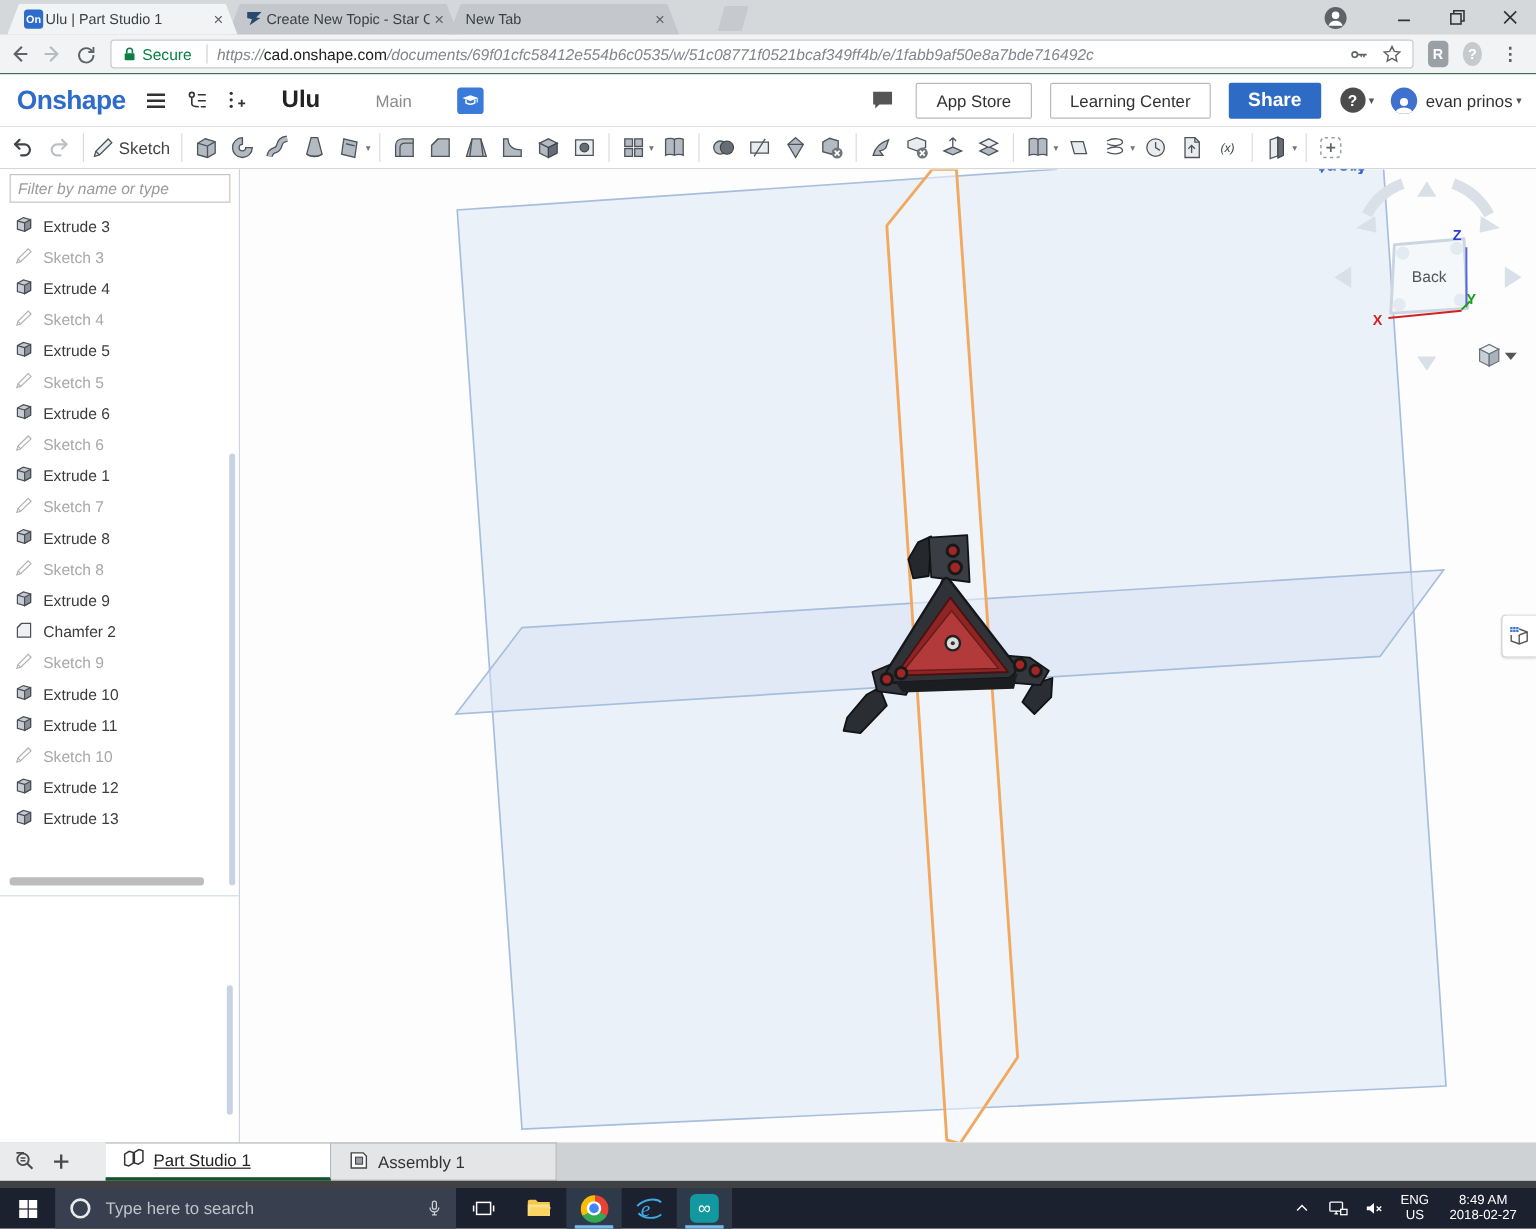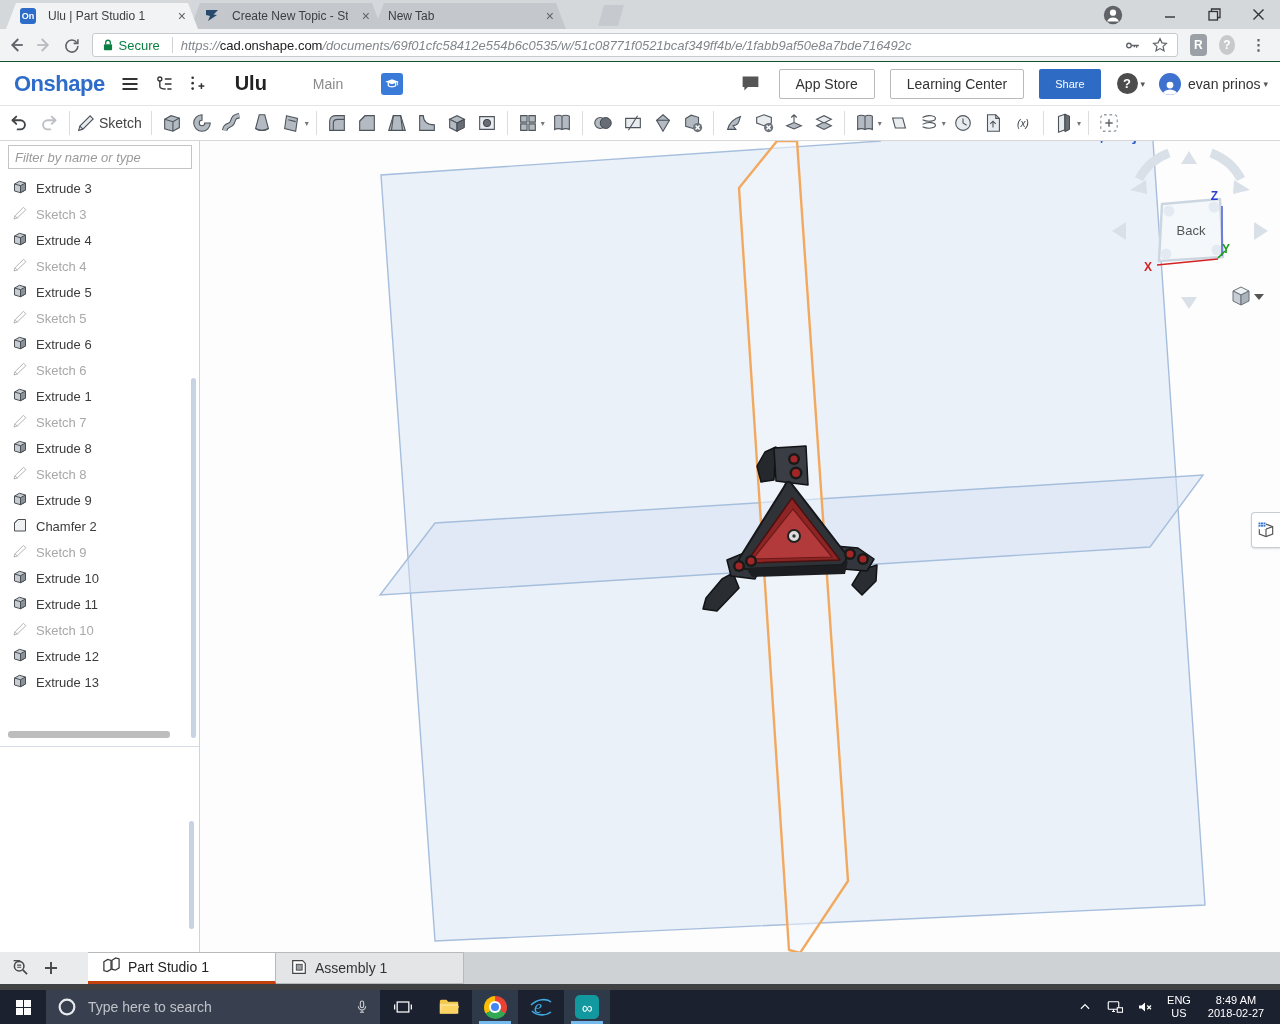--- a/index.html
+++ b/index.html
@@ -2,21 +2,21 @@
 <html><head>
 <meta charset="utf-8">
 <style>
   * { margin:0; padding:0; box-sizing:border-box; }
   html,body { width:1280px; height:1024px; overflow:hidden; font-family:"Liberation Sans", sans-serif; background:#fff; }
   #screen { position:relative; width:1280px; height:1024px; }
 
   
   #tabstrip { position:absolute; left:0; top:0; width:1280px; height:29px; background:#d5d8db; }
   #tabs { position:absolute; left:6px; top:3px; display:flex; }
-  .btab { position:relative; height:26px; width:192px; display:flex; align-items:center; gap:12px;
+  .btab { position:relative; height:26px; width:192px; display:flex; align-items:center; gap:2px;
           padding:0 10px 0 14px; font-size:12px; color:#3c4043; margin-right:-8px;
           clip-path:polygon(10px 0, calc(100% - 10px) 0, 100% 100%, 0 100%); background:#c4c8cc; }
   .btab.active { background:#f2f3f5; z-index:3; }
   .btab .ttl { flex:1; white-space:nowrap; overflow:hidden; }
   .btab .x { color:#5f6368; font-size:14px; line-height:1; padding:0 2px; }
   .fav-on { width:16px; height:16px; background:#2d6cc9; color:#fff; font-size:9px; font-weight:bold;
             border-radius:3px; display:flex; align-items:center; justify-content:center; flex:none;}
   .fav-svg { width:16px; height:16px; flex:none; }
   .ghost-tab { position:absolute; left:598px; top:5px; width:26px; height:21px; background:#c6c9cd;
                clip-path:polygon(6px 0,100% 0,calc(100% - 6px) 100%,0 100%); }
@@ -47,21 +47,21 @@
   .oslogo { font-size:22px; font-weight:bold; color:#2d6cc9; margin-left:14px; letter-spacing:-0.5px; }
   .hicon { display:flex; align-items:center; justify-content:center; width:26px; height:26px; }
   .docname { font-size:20px; font-weight:bold; color:#222; margin-left:26px; }
   .wsname { font-size:14px; color:#8a8a8a; margin-left:46px; }
   .edu { width:22px; height:22px; background:#3a7ad8; border-radius:3px; margin-left:38px;
          display:flex; align-items:center; justify-content:center; }
   .hdr-right { margin-left:auto; display:flex; align-items:center; margin-right:12px; }
   .btn-plain { height:30px; padding:0 16px; border:1px solid #b9b9b9; border-radius:2px; background:#fff;
                font-size:14px; color:#333; display:flex; align-items:center; margin-left:15px; }
   .btn-share { height:30px; padding:0 16px; border:none; border-radius:2px; background:#2e6bc4; color:#fff;
-               font-size:11px; display:flex; align-items:center; margin-left:15px; }
+               font-size:16px; display:flex; align-items:center; margin-left:15px;font-weight:bold; }
   .helpc { width:21px; height:21px; border-radius:50%; background:#4c4c4c; color:#fff; font-size:13px; font-weight:bold;
            display:flex; align-items:center; justify-content:center; margin-left:16px; }
   .caret { color:#555; font-size:9px; margin-left:3px; }
   .avatar { width:22px; height:22px; border-radius:50%; background:#3f71cf; margin-left:14px;
             display:flex; align-items:end; justify-content:center; overflow:hidden; }
   .uname { font-size:14px; color:#333; margin-left:7px; }
 
   
   #ostoolbar { position:absolute; left:0; top:106px; width:1280px; height:35px; background:#fff;
                border-bottom:1px solid #d7d7d7; display:flex; align-items:center; padding:0 4px; }
@@ -106,21 +106,21 @@
             border:1px solid #c8cdd2; border-right:none; border-radius:4px 0 0 4px;
             display:flex; align-items:center; justify-content:center; box-shadow:0 1px 2px rgba(0,0,0,.12); }
 
   
   #doctabs { position:absolute; left:0; top:952px; width:1280px; height:32px; background:#cfd2d5; }
   .dt-left { position:absolute; left:0; top:0; width:88px; height:32px; background:#e9ebed;
              display:flex; align-items:center; gap:10px; padding-left:10px; }
   #doctab-list { position:absolute; left:88px; top:0; display:flex; }
   .dtab { height:32px; display:flex; align-items:center; gap:7px; padding:0 14px; min-width:188px;
           font-size:14px; color:#333; border:1px solid #b7babc; border-left:none; background:#e3e5e7; }
-  .dtab.active { background:#fff; border-bottom:3px solid #c2410c; color:#222; }
+  .dtab.active { background:#fff; border-bottom:3px solid #14532d; color:#222;text-decoration:underline; }
   #bottomstrip { position:absolute; left:0; top:984px; width:1280px; height:6px; background:#3f4143; }
 
   
   #taskbar { position:absolute; left:0; top:990px; width:1280px; height:34px; background:#1c2130;
              display:flex; align-items:stretch; color:#fff; }
   .tb-btn { width:46px; display:flex; align-items:center; justify-content:center; }
   .winlogo { display:grid; grid-template-columns:7px 7px; grid-template-rows:7px 7px; gap:1px; }
   .winlogo div { background:#fff; }
   #tb-search { width:334px; background:#38404f; display:flex; align-items:center; gap:10px; padding:0 10px; }
   #tb-search .ph { color:#bfc3c9; font-size:14px; flex:1; }

